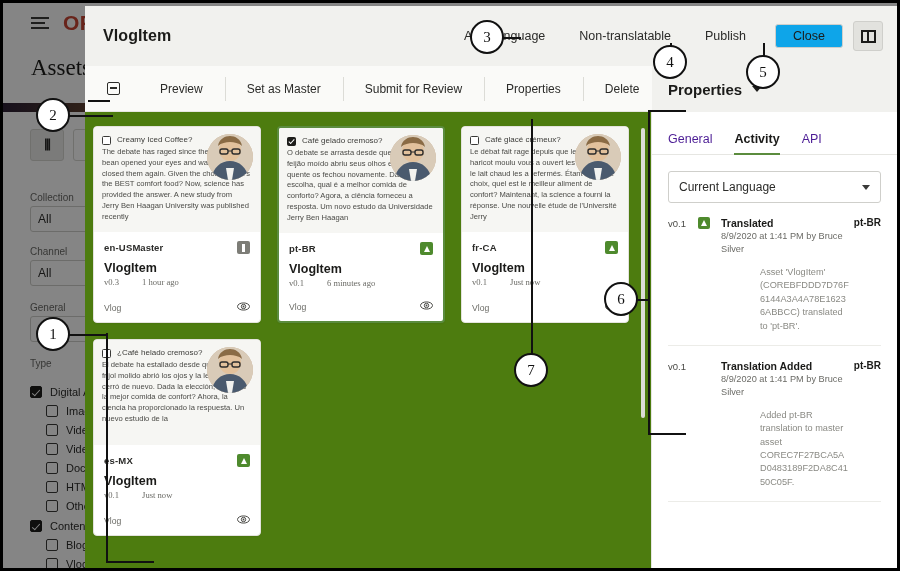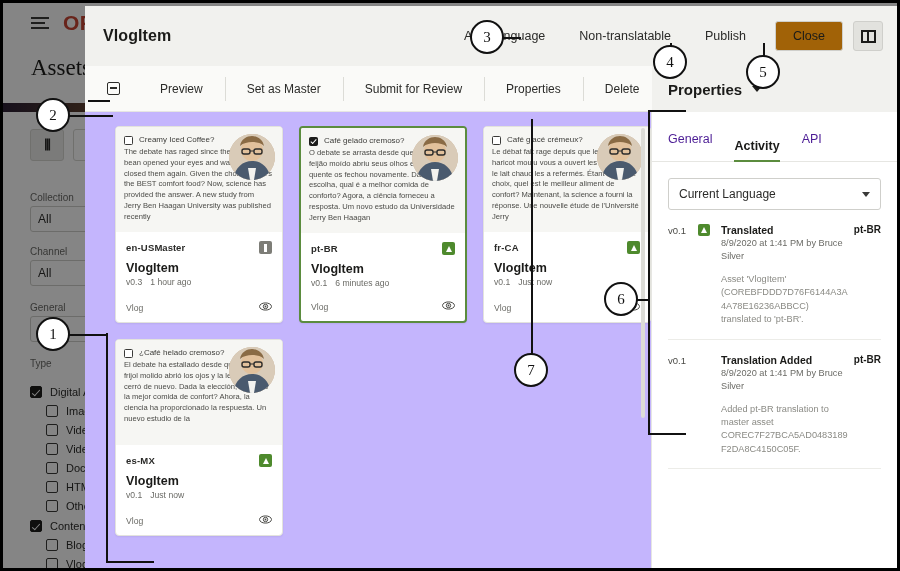--- a/index.html
+++ b/index.html
@@ -102,21 +102,21 @@
   }
   .dlg-header-actions {
     margin-left: auto; display: flex; align-items: center; gap: 0;
   }
   .hdr-link {
     font-size: 12.5px; color: #2b2b29; padding: 0 17px; cursor: pointer;
     white-space: nowrap;
   }
   .close-btn {
     margin-left: 12px;
-    height: 30px; padding: 0 17px; background: #a16207;
+    height: 24px; padding: 0 17px; background: #0ea5e9;
     border: 1px solid #cfcfcb; border-radius: 3px;
     font-size: 12.5px; color: #1b1b19; display: flex; align-items: center;
   }
   .panel-toggle {
     margin-left: 10px; width: 30px; height: 30px; background: #e2e2de;
     border: 1px solid #cfcfcb; border-radius: 3px;
     display: flex; align-items: center; justify-content: center;
   }
   .panel-toggle .sq {
     width: 15px; height: 13px; border: 2px solid #1b1b19; position: relative;
@@ -146,22 +146,22 @@
   }
   .tb-item + .tb-item::before {
     content: ""; position: absolute; left: 0; top: -5px; bottom: -5px;
     width: 1px; background: #dcdcd7;
   }
   .tb-item.no-sep::before { display: none; }
 
   
   .dlg-body { position: relative; display: flex; height: 456px; }
   .cards-area {
-    position: relative; width: 566px; height: 456px; background: #c4b5fd;
-    padding: 14px 0 0 30px;
+    position: relative; width: 566px; height: 456px; background: #4d7c0f;
+    padding: 14px 0 0 8px;
     display: flex; flex-wrap: wrap; align-content: flex-start;
     gap: 16px 16px;
   }
 
   
   .card {
     width: 168px; height: 197px; background: #ffffff;
     border: 1px solid #e3e3dd; border-radius: 4px;
     display: flex; flex-direction: column; overflow: hidden;
     box-shadow: 0 1px 2px rgba(0,0,0,0.06);
@@ -203,21 +203,21 @@
     display: flex; align-items: center; justify-content: center;
   }
   .badge.green { background: #4e8a2d; }
   .badge.gray  { background: #7d7d77; }
   .badge .tri {
     width: 0; height: 0; border-left: 3.2px solid transparent;
     border-right: 3.2px solid transparent; border-bottom: 6px solid #ffffff;
   }
   .badge .bar { width: 3px; height: 8px; background: #ffffff; }
   .card-name { font-size: 12.5px; font-weight: 700; color: #1b1b19; margin-top: 7px; }
-  .card-sub { font-size: 8.6px; color: #6b6b66; margin-top: 2px; display: flex; gap: 8px; }
+  .card-sub { font-size: 8.6px; color: #6b6b66; margin-top: 2px; display: flex; gap: 23px; font-family: Liberation Serif, serif; }
   .card-foot {
     display: flex; align-items: flex-end; padding: 0 10px 9px 10px;
     font-size: 8.6px; color: #6b6b66;
   }
   .eye { margin-left: auto; width: 13px; height: 13px; position: relative; }
 
   .cards-scroll {
     position: absolute; right: 6px; top: 16px; width: 4px; height: 290px;
     background: #dcdcd7; border-radius: 2px;
   }
@@ -235,21 +235,21 @@
   .props-title { font-size: 15px; font-weight: 700; color: #1b1b19; }
   .caret-down {
     width: 0; height: 0; border-left: 5px solid transparent;
     border-right: 5px solid transparent; border-top: 6px solid #1b1b19;
   }
   .props-tabs {
     display: flex; gap: 22px; padding: 20px 16px 0 16px;
     border-bottom: 1px solid #e6e6e2; margin: 0 0 0 0;
   }
   .ptab { font-size: 12.5px; color: #4c1d95; padding-bottom: 8px; position: relative; }
-  .ptab.active { color: #1b1b19; font-weight: 700; margin-top: 7px; }
+  .ptab.active { color: #1b1b19; font-weight: 700; }
   .ptab.active::after {
     content: ""; position: absolute; left: 0; right: 0; bottom: -1px;
     height: 2px; background: #5b8c3e;
   }
   .lang-select {
     margin: 16px 16px 0 16px; height: 32px; border: 1px solid #cfcfcb;
     border-radius: 3px; display: flex; align-items: center; padding: 0 10px;
     font-size: 12px; color: #2b2b29;
   }
   .lang-select .caret {
@@ -258,21 +258,21 @@
     border-top: 5px solid #3a3a38;
   }
   .act-list { padding: 0 16px; }
   .act-item { display: flex; padding: 14px 0 12px 0; border-bottom: 1px solid #ececE8; }
   .act-ver { width: 30px; font-size: 9.5px; color: #4a4a46; flex: none; padding-top: 1px; }
   .act-badge { width: 16px; flex: none; padding-top: 0px; }
   .act-badge .badge { margin: 0; width: 12px; height: 12px; }
   .act-main { flex: 1; padding-left: 7px; padding-right: 4px; }
   .act-title { font-size: 10.5px; font-weight: 700; color: #1b1b19; }
   .act-when { font-size: 9.2px; color: #6b6b66; line-height: 1.42; margin-top: 1px; }
-  .act-desc { font-size: 9.2px; color: #8a8a84; line-height: 1.45; margin-top: 10px; word-break: break-word; }
+  .act-desc { font-size: 9.2px; color: #8a8a84; line-height: 1.45; margin-top: 10px; word-break: break-word; margin-left: 39px; }
   .act-lang { font-size: 10px; font-weight: 700; color: #1b1b19; flex: none; }
 
   
   .callout {
     position: absolute; width: 34px; height: 34px; border-radius: 50%;
     background: #ffffff; border: 2.6px solid #111111;
     display: flex; align-items: center; justify-content: center;
     font-size: 15px; color: #111111; z-index: 40;
     font-family: "Liberation Serif", serif;
   }

